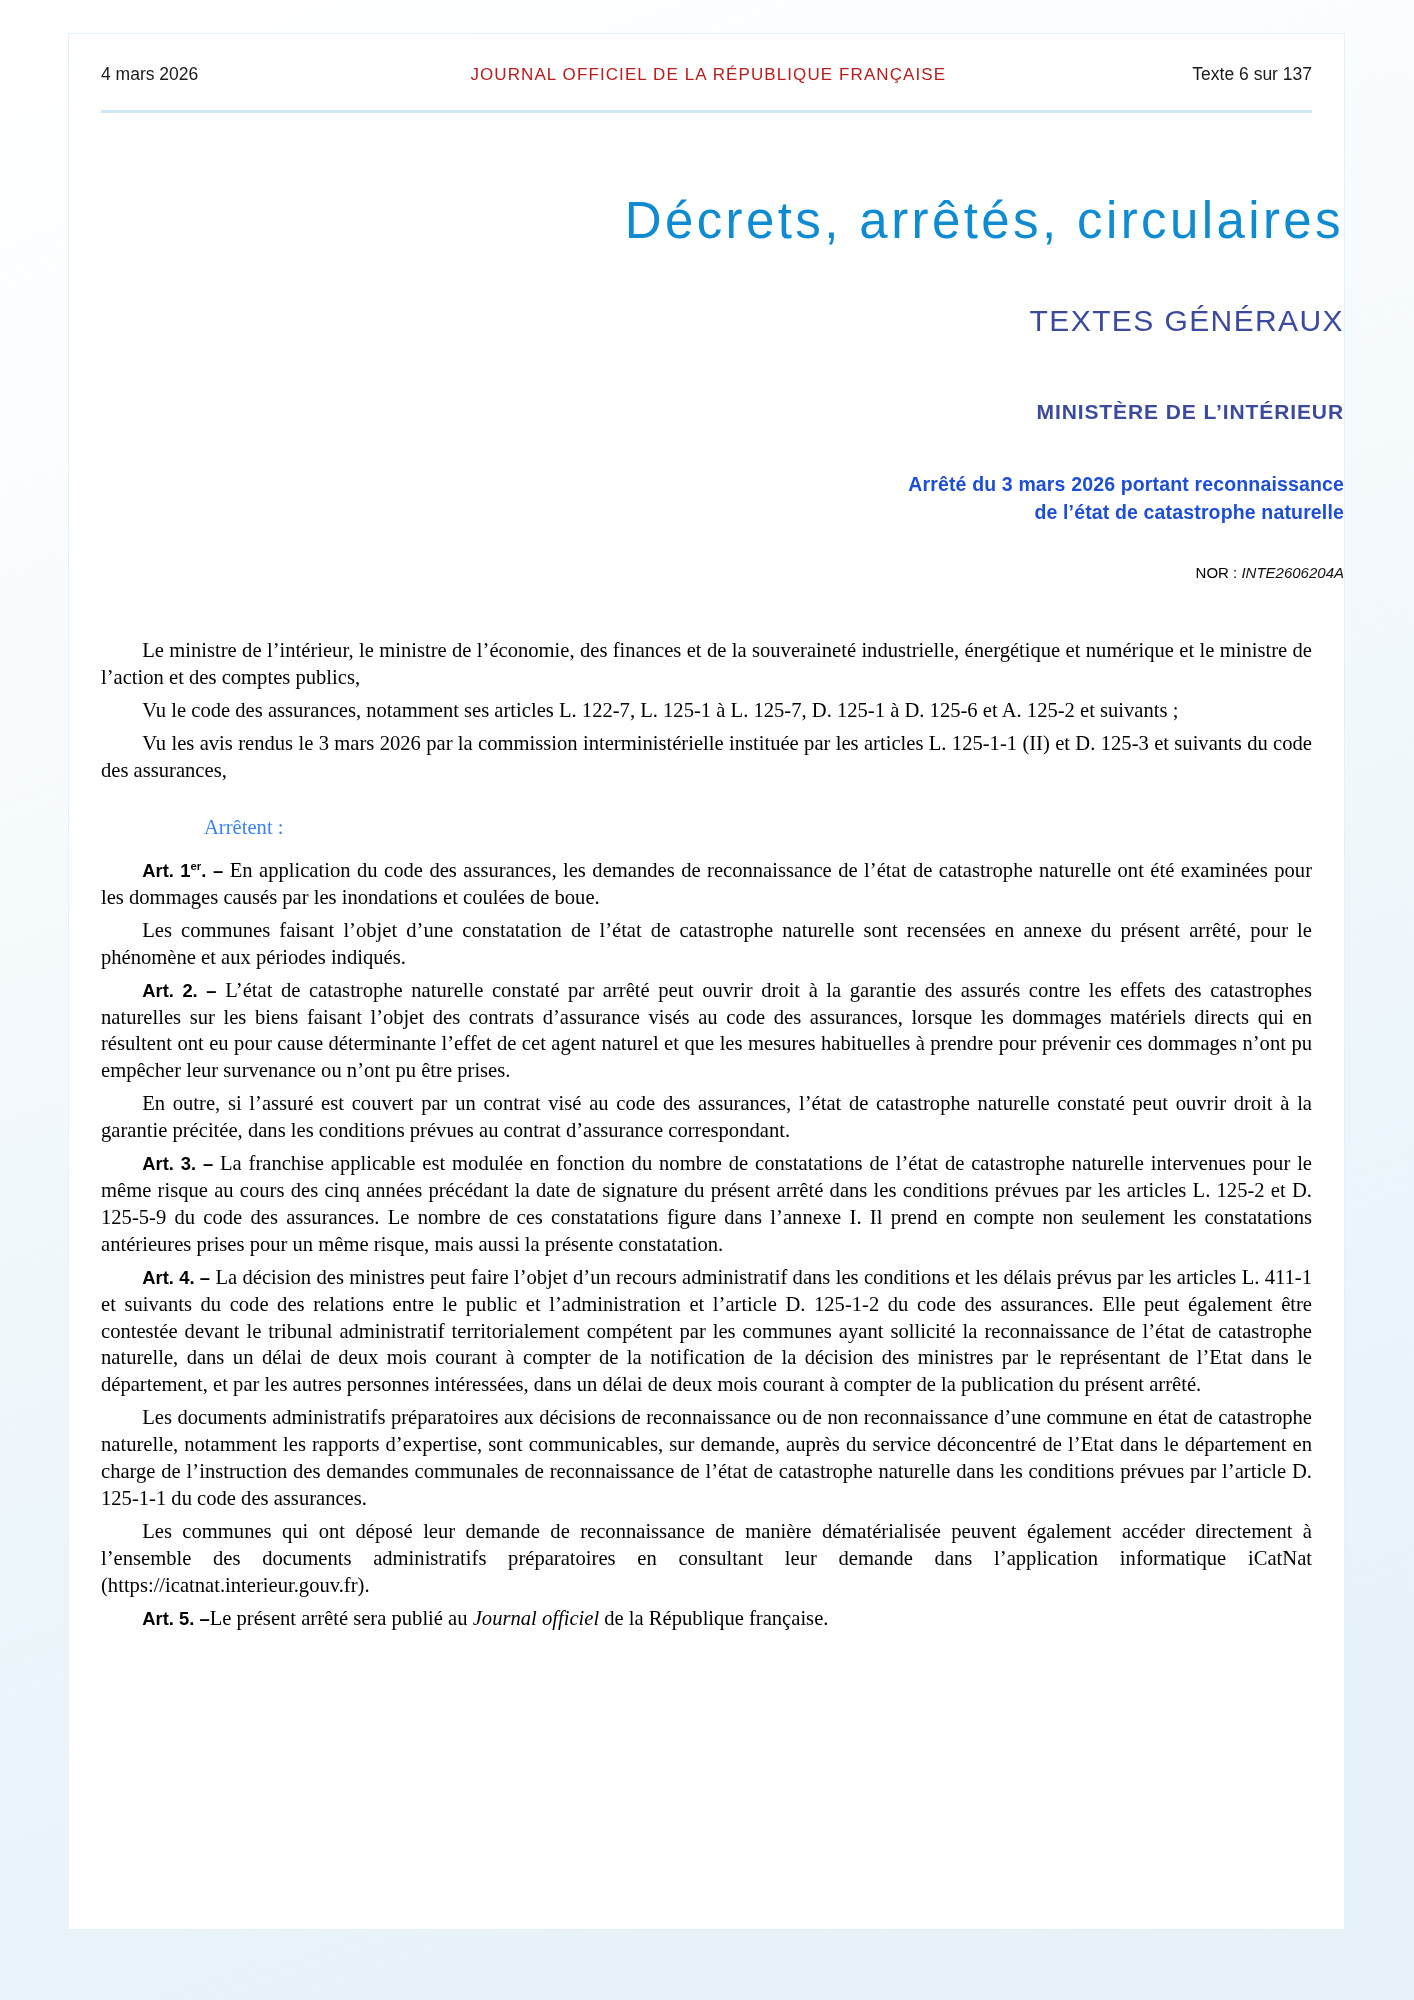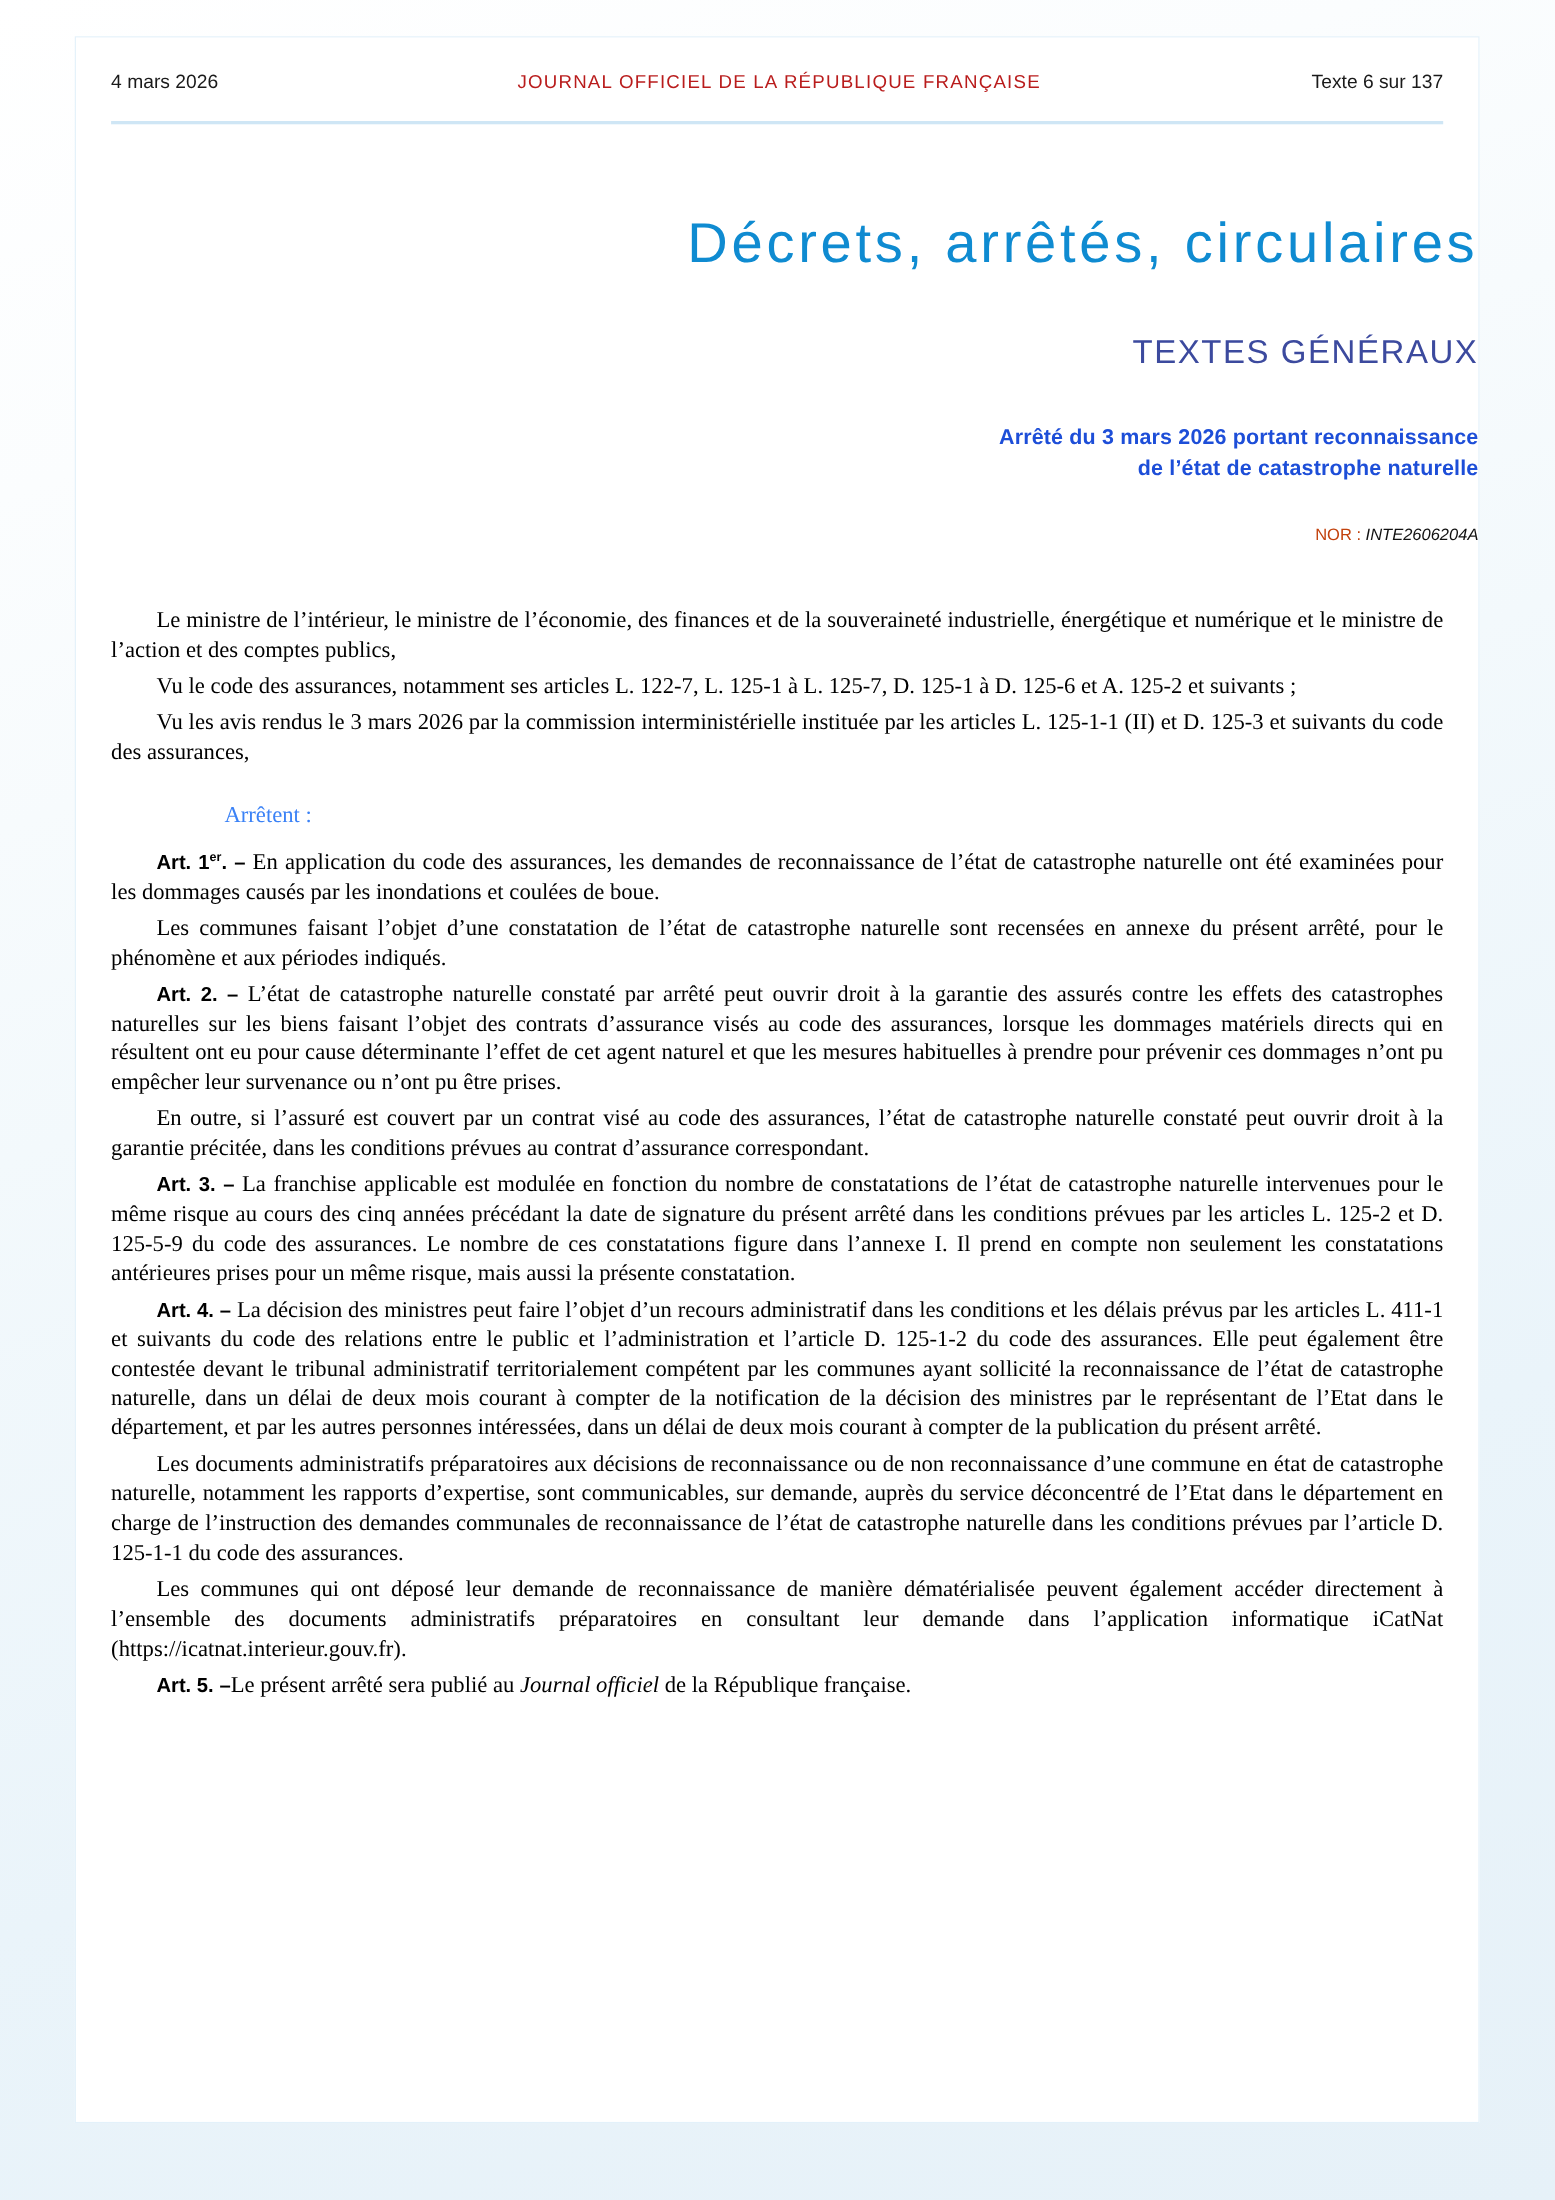--- a/index.html
+++ b/index.html
@@ -105,21 +105,21 @@
     font-weight: bold;
     margin-top: 46px;
     line-height: 1.45;
     letter-spacing: 0.15px;
   }
   #nor-line {
     margin-top: 38px;
     font-family: "Liberation Sans", sans-serif;
     font-size: 15px;
   }
-  #nor-line .nor-label { color: #c2410c; }
+  #nor-line .nor-label { color: #000000; }
   #nor-line .nor-value { color: #111111; font-style: italic; }
 
   
   #doc-body {
     margin: 0 auto;
     padding: 0 32px;
     box-sizing: border-box;
     margin-top: 56px;
   }
   p.para {
@@ -167,20 +167,21 @@
       <span class="hdr-date">4 mars 2026</span>
       <span class="hdr-center">JOURNAL  OFFICIEL  DE  LA  RÉPUBLIQUE  FRANÇAISE</span>
       <span class="hdr-right">Texte 6 sur 137</span>
     </div>
     <div id="header-rule"></div>
   </div>
 
   <div id="masthead">
     <div id="doc-title">Décrets, arrêtés, circulaires</div>
     <div id="section-title">TEXTES  GÉNÉRAUX</div>
+    <div id="ministry-title">MINISTÈRE DE L’INTÉRIEUR</div>
     <div id="arrete-title">
       <span>Arrêté du 3 mars 2026 portant reconnaissance</span><br>
       <span>de l’état de catastrophe naturelle</span>
     </div>
     <div id="nor-line">
       <span class="nor-label">NOR :</span>
       <span class="nor-value">INTE2606204A</span>
     </div>
   </div>
 

